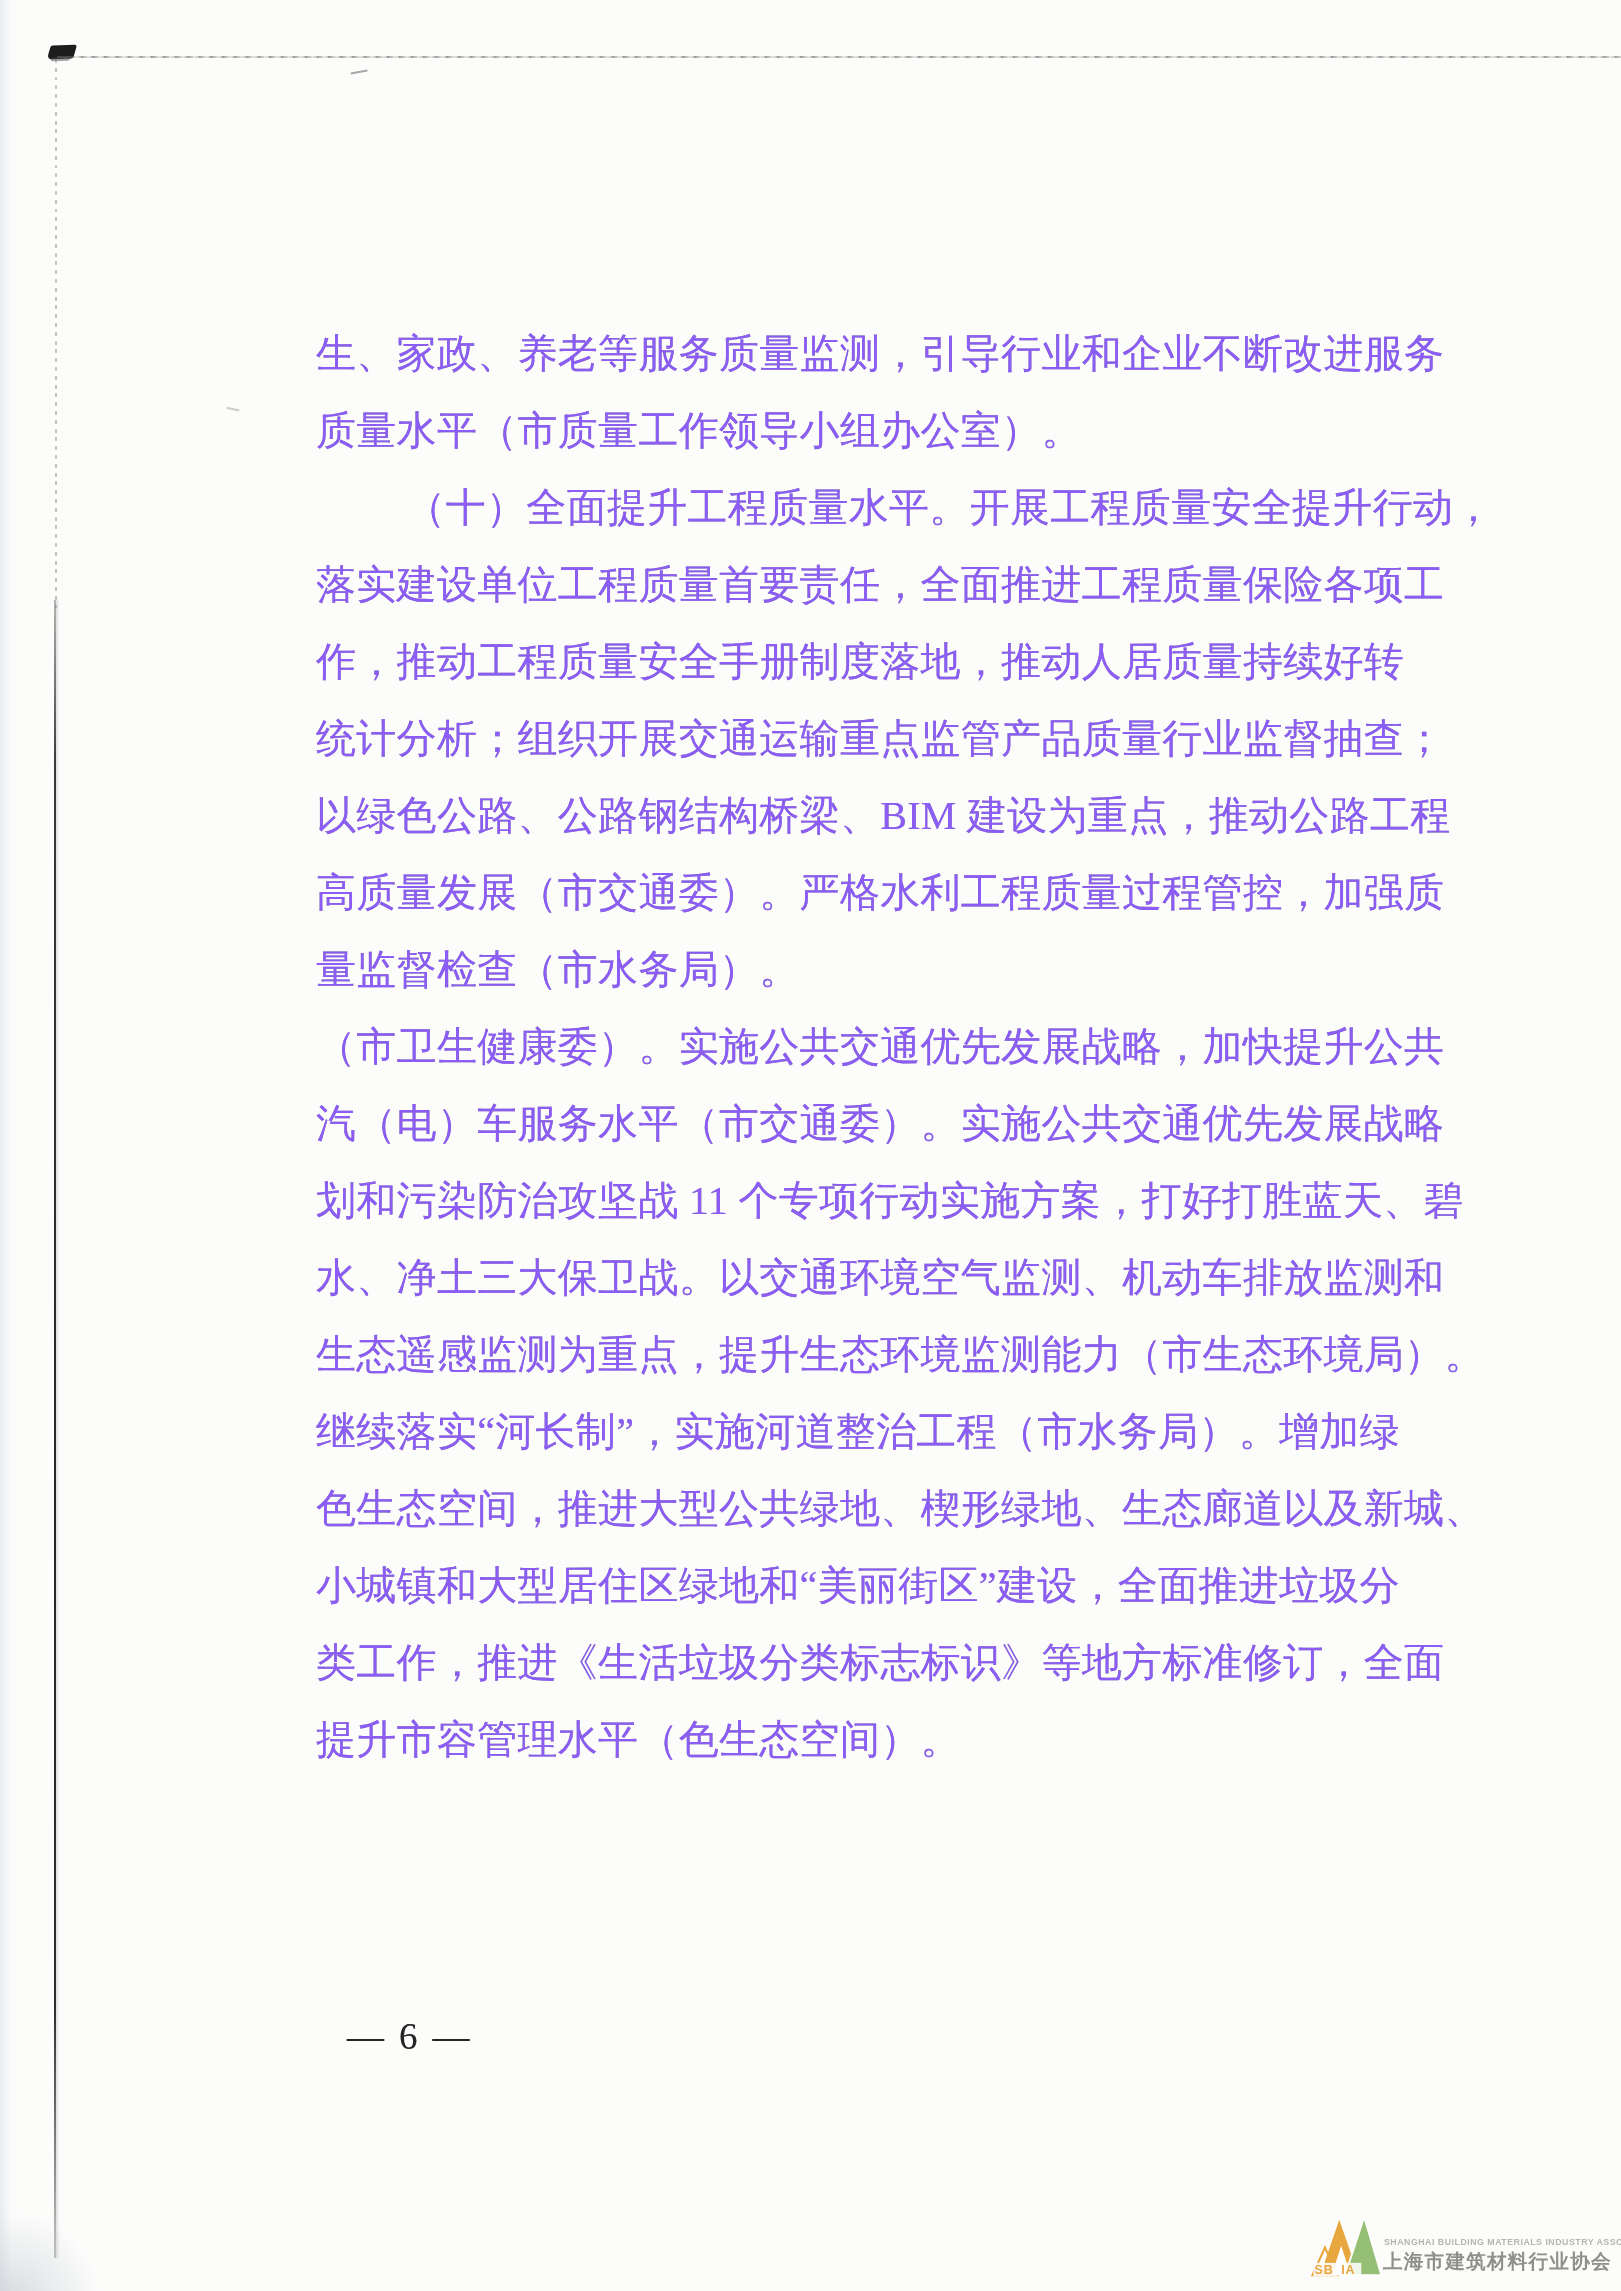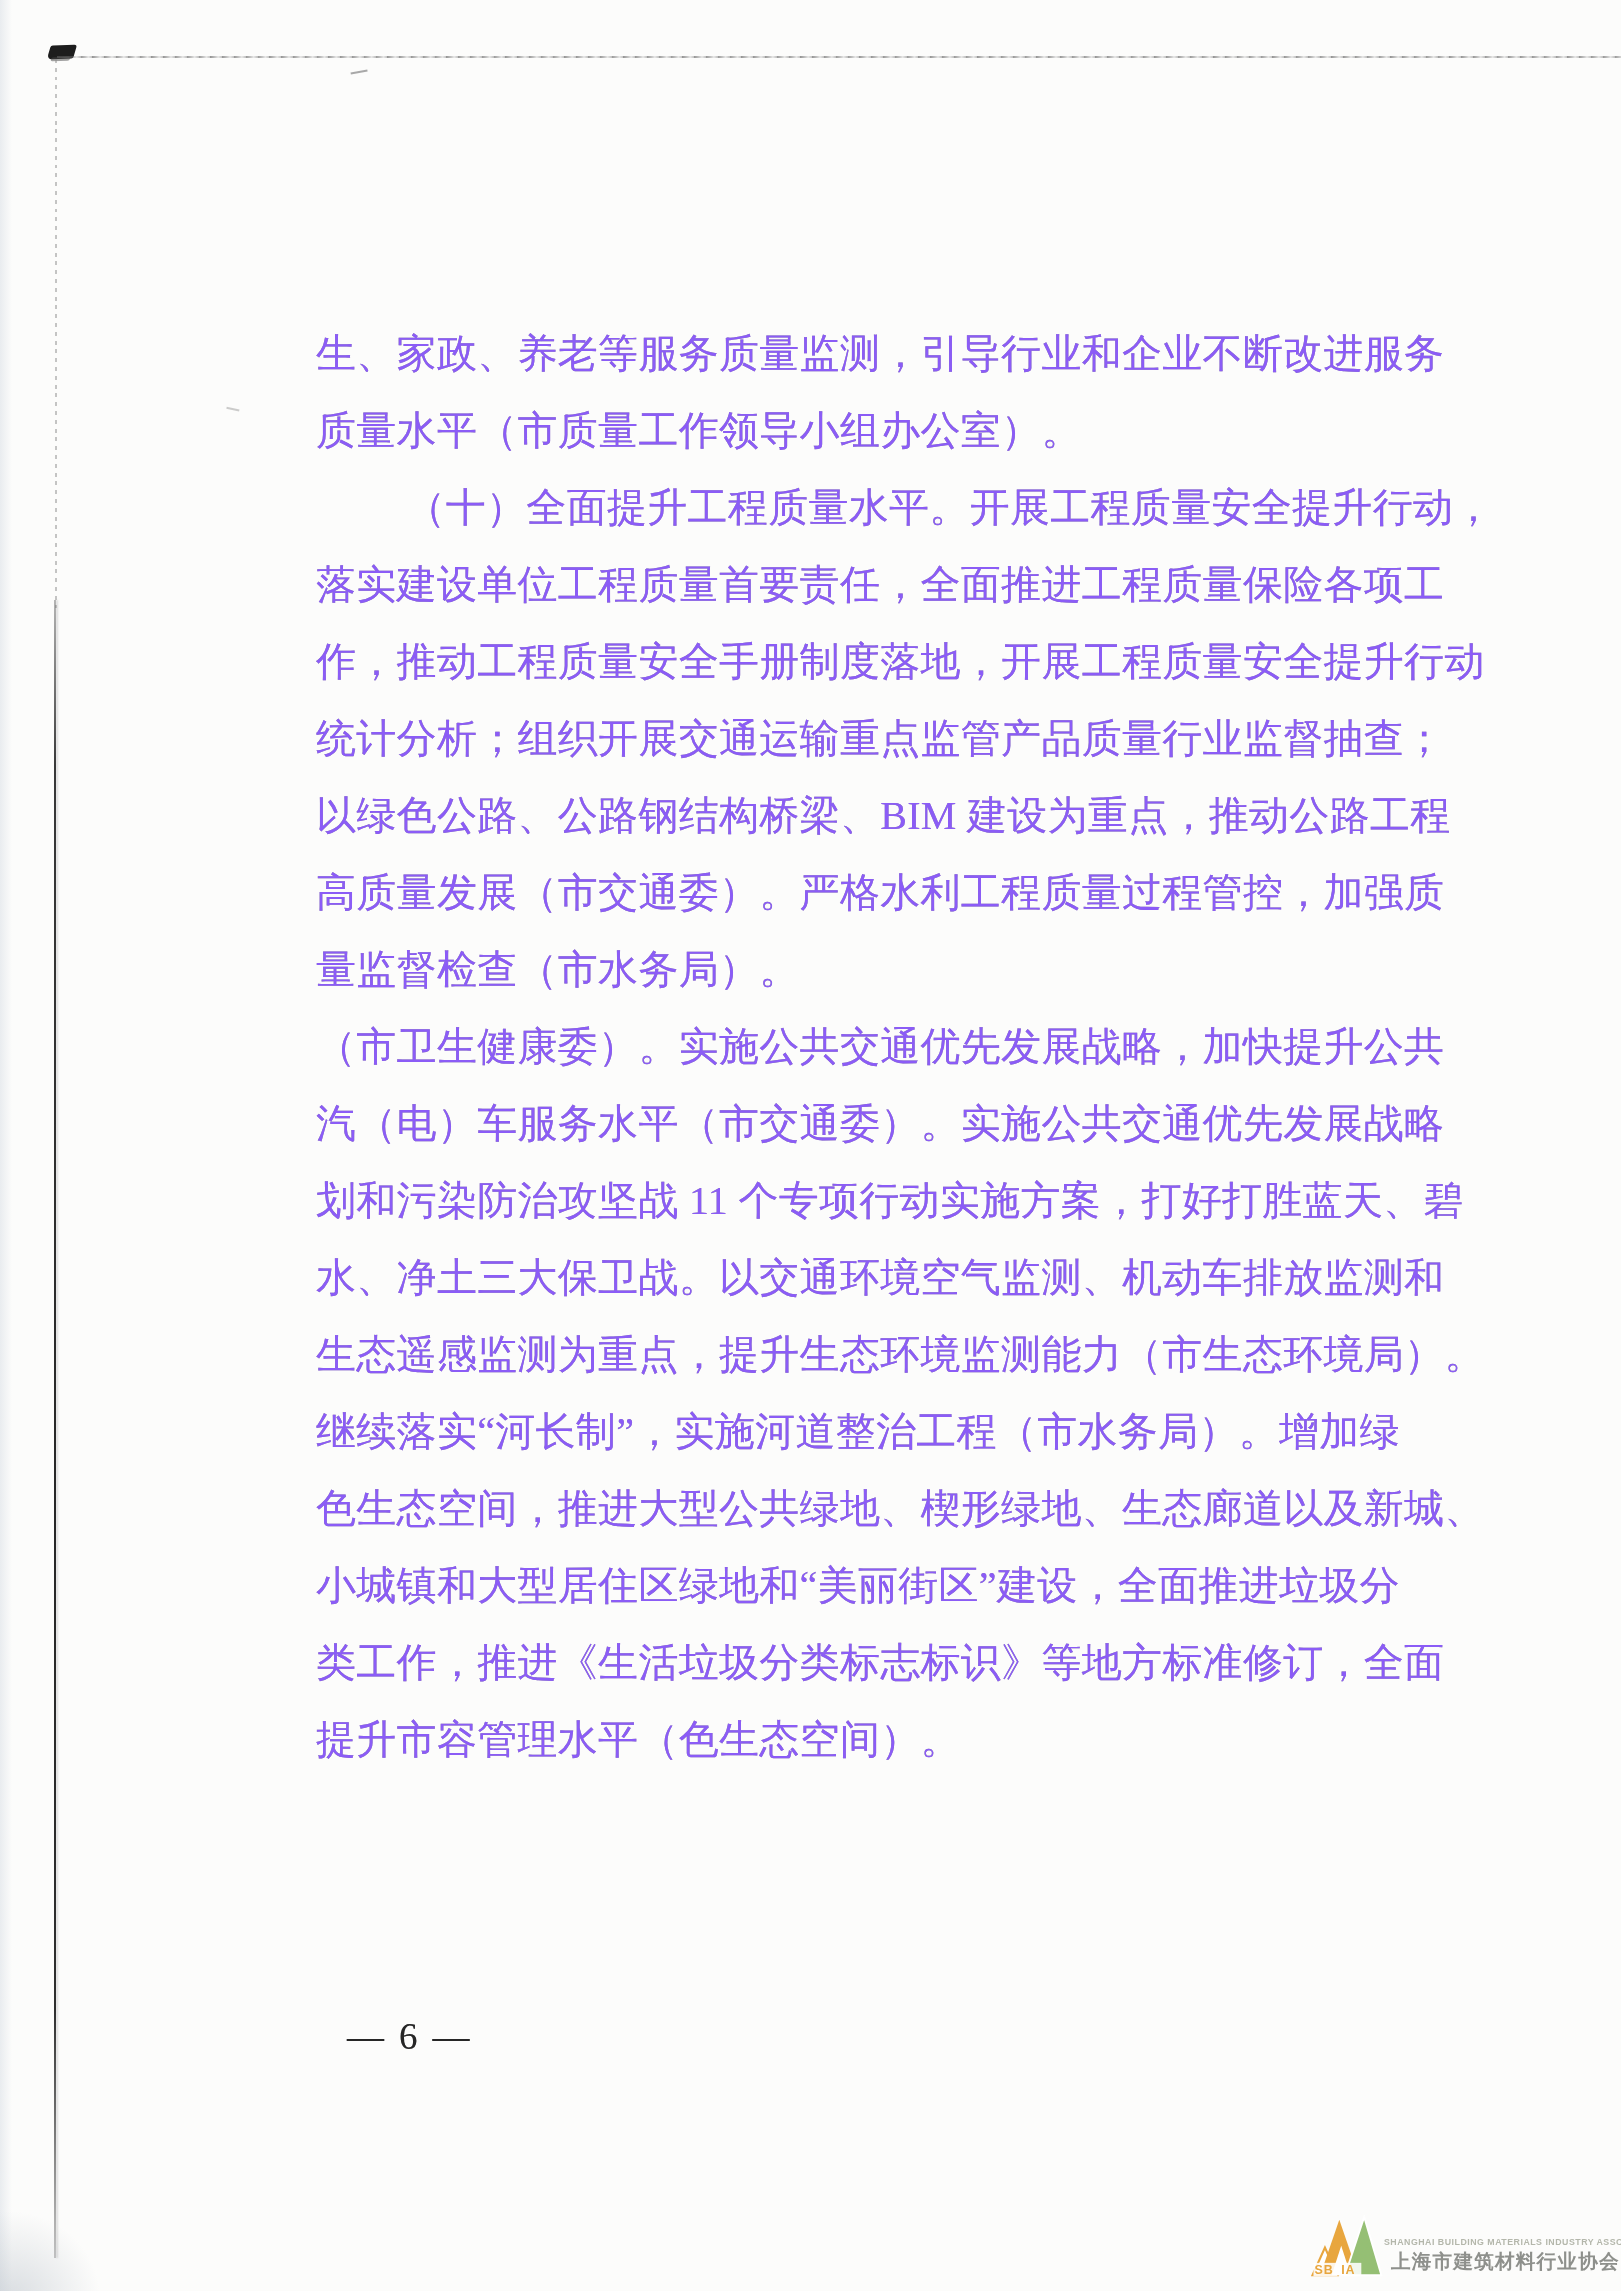--- a/index.html
+++ b/index.html
@@ -84,21 +84,21 @@
   
   .footer-logo { position: absolute; left: 1309px; top: 2213px; width: 304px; height: 71px; }
   .logo-mark { position: absolute; left: 0; top: 2px; width: 74px; height: 67px; }
   .logo-name-en {
     position: absolute; left: 75px; top: 23.5px; width: 225px;
     font-family: "Liberation Sans", "DejaVu Sans", sans-serif;
     font-size: 8.8px; letter-spacing: 0.5px; color: #b4b7ab;
     white-space: nowrap; font-weight: bold;
   }
   .logo-name-zh {
-    position: absolute; left: 82px; top: 35px; width: 229px;
+    position: absolute; left: 74px; top: 35px; width: 229px;
     font-family: "Liberation Serif", "DejaVu Serif", serif;
     font-size: 19.6px; letter-spacing: 1.2px; color: #8e908c;
     white-space: nowrap; font-weight: bold;
   }
 </style>
 </head>
 <body>
 
 <div class="page">
 
@@ -109,21 +109,21 @@
   <div class="v-line-faint"></div>
   <div class="v-line-dark"></div>
   <div class="speck-1"></div>
   <div class="speck-2"></div>
 
   <div class="text-block">
     <div class="line">生、家政、养老等服务质量监测，引导行业和企业不断改进服务</div>
     <div class="line para-end">质量水平（市质量工作领导小组办公室）。</div>
     <div class="line indent">（十）全面提升工程质量水平。开展工程质量安全提升行动，</div>
     <div class="line">落实建设单位工程质量首要责任，全面推进工程质量保险各项工</div>
-    <div class="line">作，推动工程质量安全手册制度落地，开展工程质量安全提升行动</div>
+    <div class="line">作，推动工程质量安全手册制度落地，推动人居质量持续好转</div>
     <div class="line">统计分析；组织开展交通运输重点监管产品质量行业监督抽查；</div>
     <div class="line">以绿色公路、公路钢结构桥梁、BIM 建设为重点，推动公路工程</div>
     <div class="line">高质量发展（市交通委）。严格水利工程质量过程管控，加强质</div>
     <div class="line para-end">量监督检查（市水务局）。</div>
     <div class="line">（市卫生健康委）。实施公共交通优先发展战略，加快提升公共</div>
     <div class="line">汽（电）车服务水平（市交通委）。实施公共交通优先发展战略</div>
     <div class="line">划和污染防治攻坚战 11 个专项行动实施方案，打好打胜蓝天、碧</div>
     <div class="line">水、净土三大保卫战。以交通环境空气监测、机动车排放监测和</div>
     <div class="line">生态遥感监测为重点，提升生态环境监测能力（市生态环境局）。</div>
     <div class="line">继续落实“河长制”，实施河道整治工程（市水务局）。增加绿</div>

